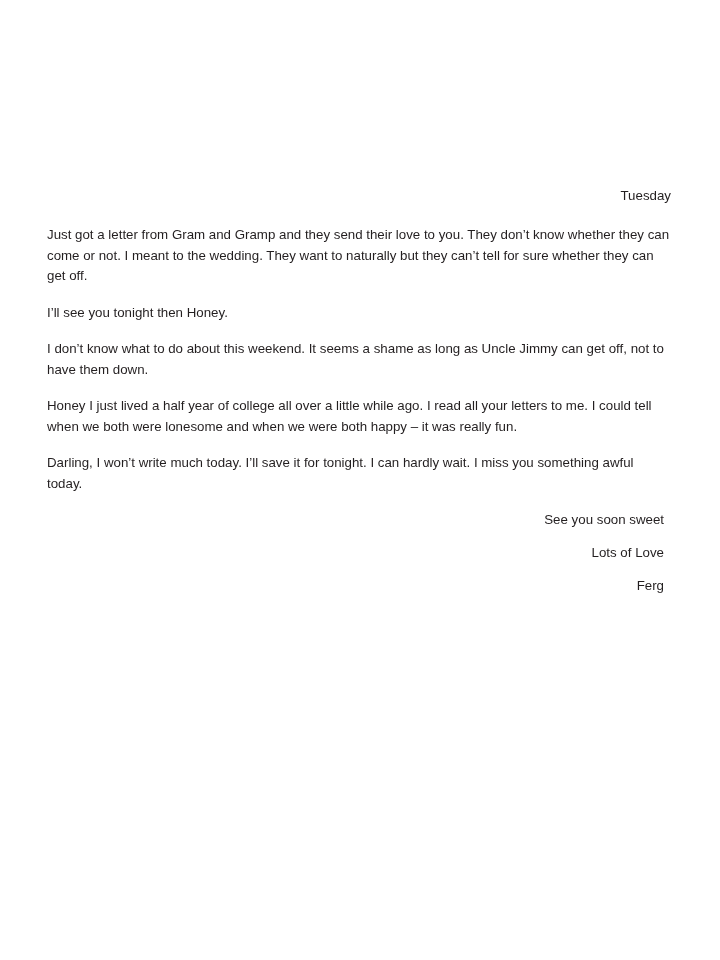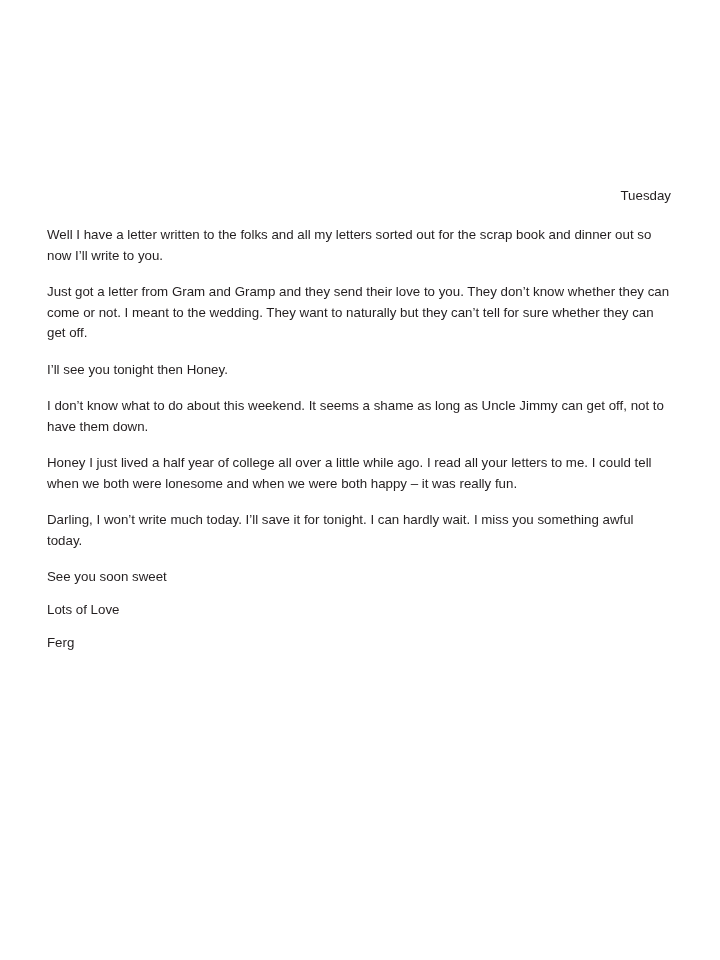--- a/index.html
+++ b/index.html
@@ -43,40 +43,39 @@
   .para {
     font-size: 13.3px;
     line-height: 20.5px;
     margin: 0 0 16px 0;
     text-align: left;
   }
   .closing-block {
     margin-top: 12px;
   }
   .closing-line {
-    text-align: left;
+    text-align: right;
     font-size: 13.3px;
     line-height: 19px;
     margin: 8px 0 14px 0;
     padding-right: 8px;
   }
   .closing-line:last-child {
     margin-bottom: 0;
   }
 </style>
 </head>
 <body>
 
 <div class="page">
   <div class="letter-body">
 
     <p class="date-line">Tuesday</p>
 
 
-    <p class="para">Well I have a letter written to the folks and all my letters sorted out for the scrap book and dinner out so now I’ll write to you.</p>
     <p class="para">Just got a letter from Gram and Gramp and they send their love to you.  They don’t know whether they can come or not.  I meant to the wedding.  They want to naturally but they can’t tell for sure whether they can get off.</p>
     <p class="para">I’ll see you tonight then Honey.</p>
     <p class="para">I don’t know what to do about this weekend.  It seems a shame as long as Uncle Jimmy can get off, not to have them down.</p>
     <p class="para">Honey I just lived a half year of college all over a little while ago.  I read all your letters to me.  I could tell when we both were lonesome and when we were both happy – it was really fun.</p>
     <p class="para">Darling, I won’t write much today.  I’ll save it for tonight.  I can hardly wait.  I miss you something awful today.</p>
 
     <div class="closing-block">
       <p class="closing-line">See you soon sweet</p>
       <p class="closing-line">Lots of Love</p>
       <p class="closing-line">Ferg</p>

